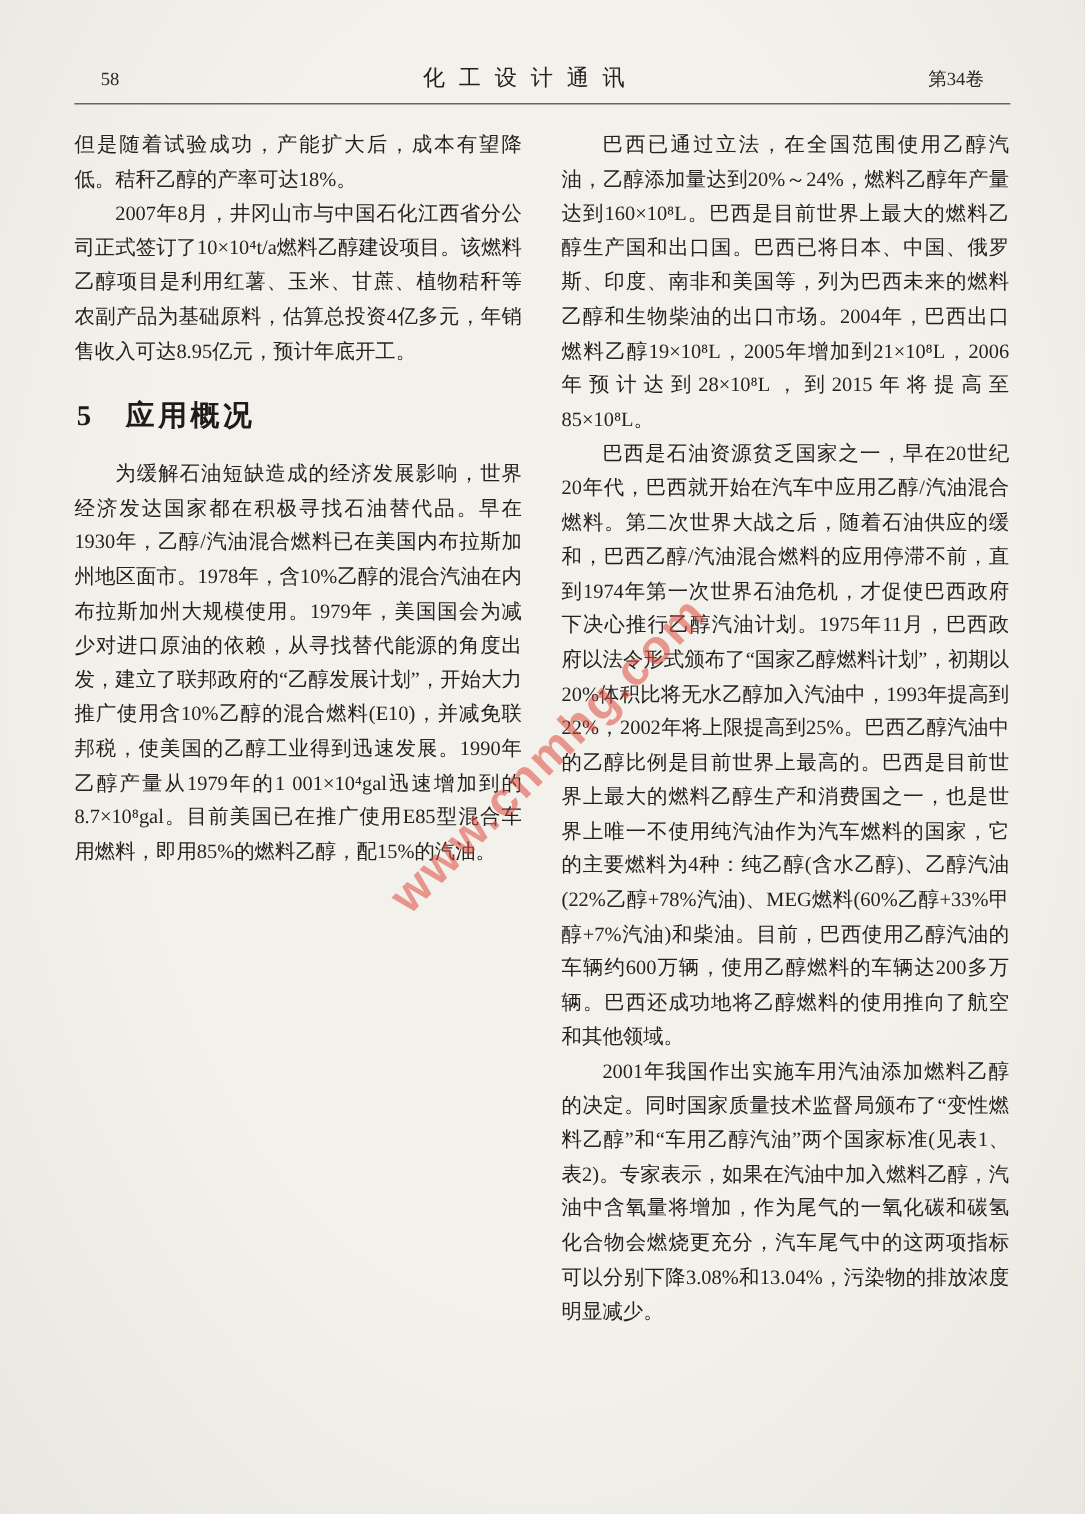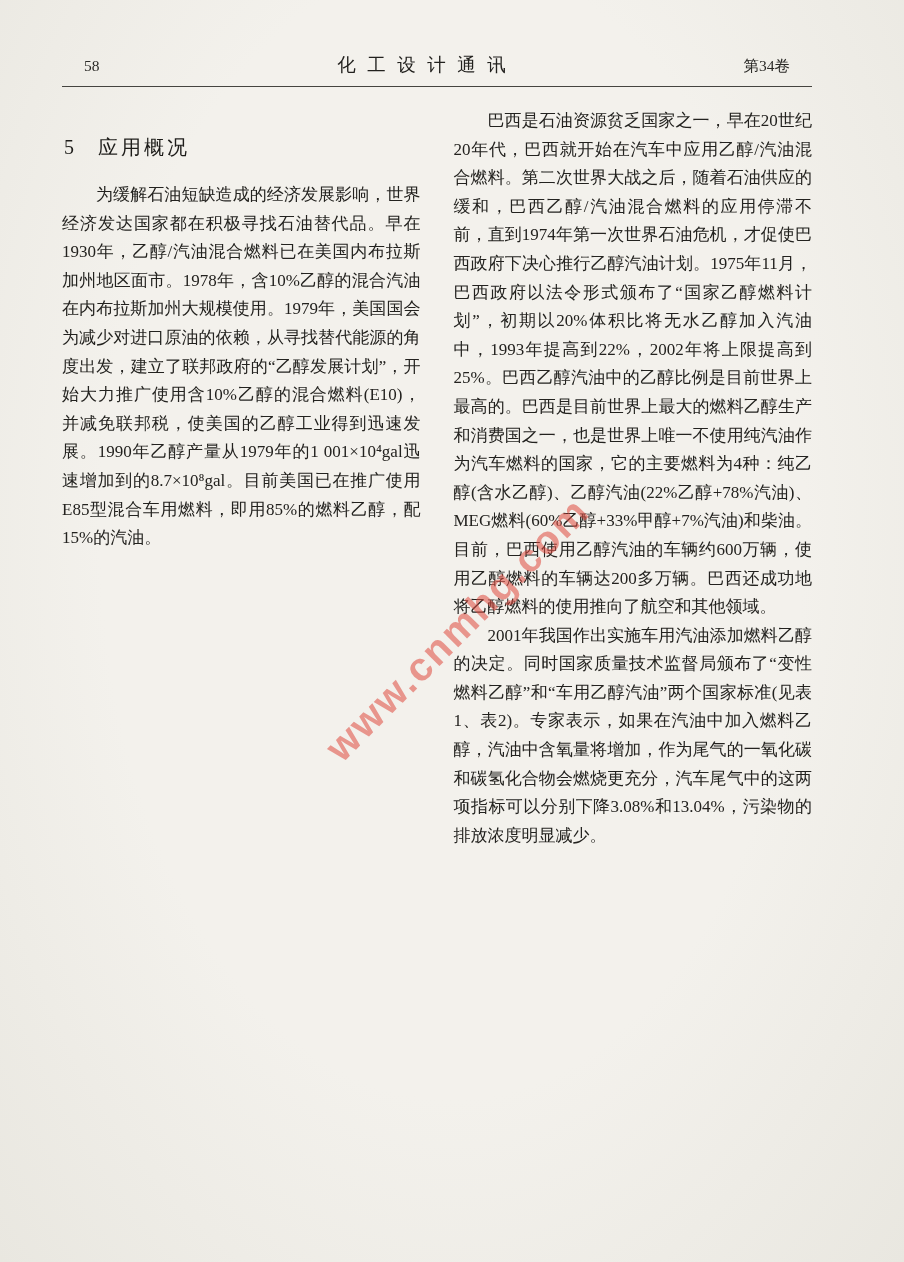--- a/index.html
+++ b/index.html
@@ -6,21 +6,21 @@
   html, body { background: #d8d6d1; }
   body {
     width: 904px; height: 1262px;
     font-family: "Liberation Serif", "DejaVu Serif", serif;
   }
   .page {
     position: relative;
     width: 904px; height: 1262px;
     background: radial-gradient(ellipse at 50% 42%, #f3f1ec 55%, #e9e7e0 100%);
     color: #242320;
-    padding: 52px 92px 0 62px;
+    padding: 52px 62px 0 62px;
     overflow: hidden;
   }
   .page-header {
     display: flex;
     justify-content: space-between;
     align-items: baseline;
     padding: 0 22px 0 22px;
   }
   .page-number, .volume-label {
     font-size: 15.5px;
@@ -46,22 +46,22 @@
   .col {
     width: 373px;
     font-size: 17px;
     line-height: 28.6px;
     text-align: justify;
     color: #23221f;
   }
   .col p { text-indent: 2em; }
   .col p.no-indent { text-indent: 0; }
   .section-heading {
-    font-size: 20px;
-    font-weight: normal;
+    font-size: 24px;
+    font-weight: bold;
     color: #1d1c19;
     margin: 27px 0 21px 2px;
     line-height: 26px;
   }
   .section-heading .section-number { margin-right: 1.2em; }
   .section-heading .section-title { letter-spacing: 3px; }
   .watermark {
     position: absolute;
     left: 287px;
     top: 622px;
@@ -85,27 +85,30 @@
     <span class="page-number">58</span>
     <span class="journal-title">化工设计通讯</span>
     <span class="volume-label">第34卷</span>
   </header>
 
   <hr class="header-rule">
 
   <main class="columns">
 
     <section class="col">
+      <p class="no-indent">但是随着试验成功，产能扩大后，成本有望降低。秸秆乙醇的产率可达18%。</p>
+      <p>2007年8月，井冈山市与中国石化江西省分公司正式签订了10×10⁴t/a燃料乙醇建设项目。该燃料乙醇项目是利用红薯、玉米、甘蔗、植物秸秆等农副产品为基础原料，估算总投资4亿多元，年销售收入可达8.95亿元，预计年底开工。</p>
       <h2 class="section-heading">
         <span class="section-number">5</span><span class="section-title">应用概况</span>
       </h2>
       <p>为缓解石油短缺造成的经济发展影响，世界经济发达国家都在积极寻找石油替代品。早在1930年，乙醇/汽油混合燃料已在美国内布拉斯加州地区面市。1978年，含10%乙醇的混合汽油在内布拉斯加州大规模使用。1979年，美国国会为减少对进口原油的依赖，从寻找替代能源的角度出发，建立了联邦政府的“乙醇发展计划”，开始大力推广使用含10%乙醇的混合燃料(E10)，并减免联邦税，使美国的乙醇工业得到迅速发展。1990年乙醇产量从1979年的1 001×10⁴gal迅速增加到的8.7×10⁸gal。目前美国已在推广使用E85型混合车用燃料，即用85%的燃料乙醇，配15%的汽油。</p>
     </section>
 
     <section class="col">
+      <p>巴西已通过立法，在全国范围使用乙醇汽油，乙醇添加量达到20%～24%，燃料乙醇年产量达到160×10⁸L。巴西是目前世界上最大的燃料乙醇生产国和出口国。巴西已将日本、中国、俄罗斯、印度、南非和美国等，列为巴西未来的燃料乙醇和生物柴油的出口市场。2004年，巴西出口燃料乙醇19×10⁸L，2005年增加到21×10⁸L，2006年预计达到28×10⁸L，到2015年将提高至85×10⁸L。</p>
       <p>巴西是石油资源贫乏国家之一，早在20世纪20年代，巴西就开始在汽车中应用乙醇/汽油混合燃料。第二次世界大战之后，随着石油供应的缓和，巴西乙醇/汽油混合燃料的应用停滞不前，直到1974年第一次世界石油危机，才促使巴西政府下决心推行乙醇汽油计划。1975年11月，巴西政府以法令形式颁布了“国家乙醇燃料计划”，初期以20%体积比将无水乙醇加入汽油中，1993年提高到22%，2002年将上限提高到25%。巴西乙醇汽油中的乙醇比例是目前世界上最高的。巴西是目前世界上最大的燃料乙醇生产和消费国之一，也是世界上唯一不使用纯汽油作为汽车燃料的国家，它的主要燃料为4种：纯乙醇(含水乙醇)、乙醇汽油(22%乙醇+78%汽油)、MEG燃料(60%乙醇+33%甲醇+7%汽油)和柴油。目前，巴西使用乙醇汽油的车辆约600万辆，使用乙醇燃料的车辆达200多万辆。巴西还成功地将乙醇燃料的使用推向了航空和其他领域。</p>
       <p>2001年我国作出实施车用汽油添加燃料乙醇的决定。同时国家质量技术监督局颁布了“变性燃料乙醇”和“车用乙醇汽油”两个国家标准(见表1、表2)。专家表示，如果在汽油中加入燃料乙醇，汽油中含氧量将增加，作为尾气的一氧化碳和碳氢化合物会燃烧更充分，汽车尾气中的这两项指标可以分别下降3.08%和13.04%，污染物的排放浓度明显减少。</p>
 
     </section>
 
   </main>
 
   <div class="watermark" style="color: rgba(222, 72, 62, 0.55);">www.cnmhg.com</div>
 
 </div>

